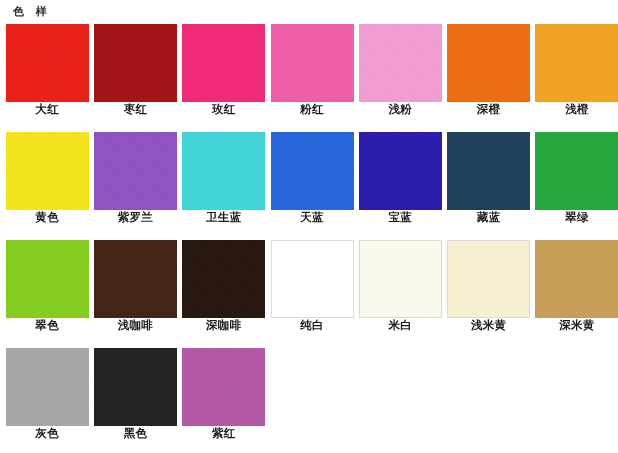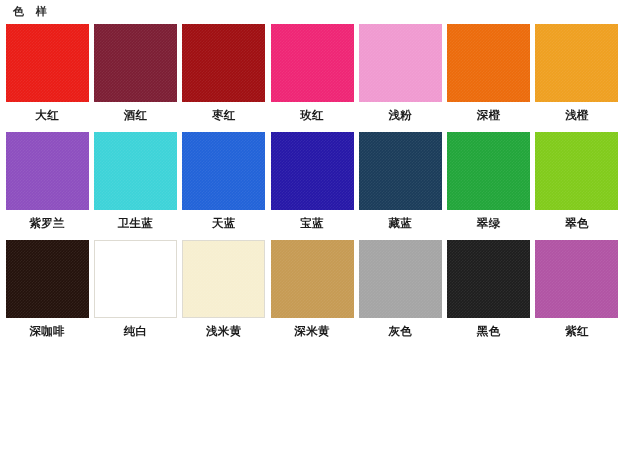--- a/index.html
+++ b/index.html
@@ -74,21 +74,20 @@
       linear-gradient(45deg, rgba(255,255,255,0.055) 25%, transparent 25%, transparent 75%, rgba(255,255,255,0.055) 75%);
     background-size: 3px 3px;
     background-position: 0 0, 1.5px 1.5px;
   }
 
   .chip.bordered {
     border: 1px solid #dedbd2;
   }
 
   .label {
-    margin-top: 6px;
     font-size: 11.5px;
     font-weight: 700;
     line-height: 14px;
     color: #1c1c1c;
     white-space: nowrap;
     letter-spacing: 0.3px;
   }
 </style>
 </head>
 <body>
@@ -96,44 +95,48 @@
 <div id="sheet">
 
   <div id="header">色 样</div>
 
   <div id="grid">
       <div class="cell">
         <div class="chip" style="background-color: rgb(234, 28, 22);"></div>
         <div class="label">大红</div>
       </div>
       <div class="cell">
-        <div class="chip" style="background-color: rgb(124, 30, 52);"></div>
-        <div class="label">酒红</div>
-      </div>
-      <div class="cell">
         <div class="chip" style="background-color: rgb(160, 15, 18);"></div>
         <div class="label">枣红</div>
       </div>
       <div class="cell">
         <div class="chip" style="background-color: rgb(239, 37, 117);"></div>
         <div class="label">玫红</div>
       </div>
       <div class="cell">
+        <div class="chip" style="background-color: rgb(239, 91, 166);"></div>
+        <div class="label">粉红</div>
+      </div>
+      <div class="cell">
         <div class="chip" style="background-color: rgb(240, 154, 208);"></div>
         <div class="label">浅粉</div>
       </div>
       <div class="cell">
         <div class="chip" style="background-color: rgb(236, 107, 12);"></div>
         <div class="label">深橙</div>
       </div>
       <div class="cell">
         <div class="chip" style="background-color: rgb(239, 160, 33);"></div>
         <div class="label">浅橙</div>
       </div>
       <div class="cell">
+        <div class="chip" style="background-color: rgb(243, 227, 23);"></div>
+        <div class="label">黄色</div>
+      </div>
+      <div class="cell">
         <div class="chip" style="background-color: rgb(141, 79, 191);"></div>
         <div class="label">紫罗兰</div>
       </div>
       <div class="cell">
         <div class="chip" style="background-color: rgb(61, 211, 216);"></div>
         <div class="label">卫生蓝</div>
       </div>
       <div class="cell">
         <div class="chip" style="background-color: rgb(34, 99, 216);"></div>
         <div class="label">天蓝</div>
@@ -148,28 +151,36 @@
       </div>
       <div class="cell">
         <div class="chip" style="background-color: rgb(34, 166, 58);"></div>
         <div class="label">翠绿</div>
       </div>
       <div class="cell">
         <div class="chip" style="background-color: rgb(129, 203, 27);"></div>
         <div class="label">翠色</div>
       </div>
       <div class="cell">
+        <div class="chip" style="background-color: rgb(62, 32, 18);"></div>
+        <div class="label">浅咖啡</div>
+      </div>
+      <div class="cell">
         <div class="chip" style="background-color: rgb(36, 18, 12);"></div>
         <div class="label">深咖啡</div>
       </div>
       <div class="cell">
         <div class="chip bordered" style="background-color: rgb(255, 255, 255);"></div>
         <div class="label">纯白</div>
       </div>
       <div class="cell">
+        <div class="chip bordered" style="background-color: rgb(251, 248, 236);"></div>
+        <div class="label">米白</div>
+      </div>
+      <div class="cell">
         <div class="chip bordered" style="background-color: rgb(247, 239, 208);"></div>
         <div class="label">浅米黄</div>
       </div>
       <div class="cell">
         <div class="chip" style="background-color: rgb(198, 155, 84);"></div>
         <div class="label">深米黄</div>
       </div>
       <div class="cell">
         <div class="chip" style="background-color: rgb(165, 165, 165);"></div>
         <div class="label">灰色</div>

